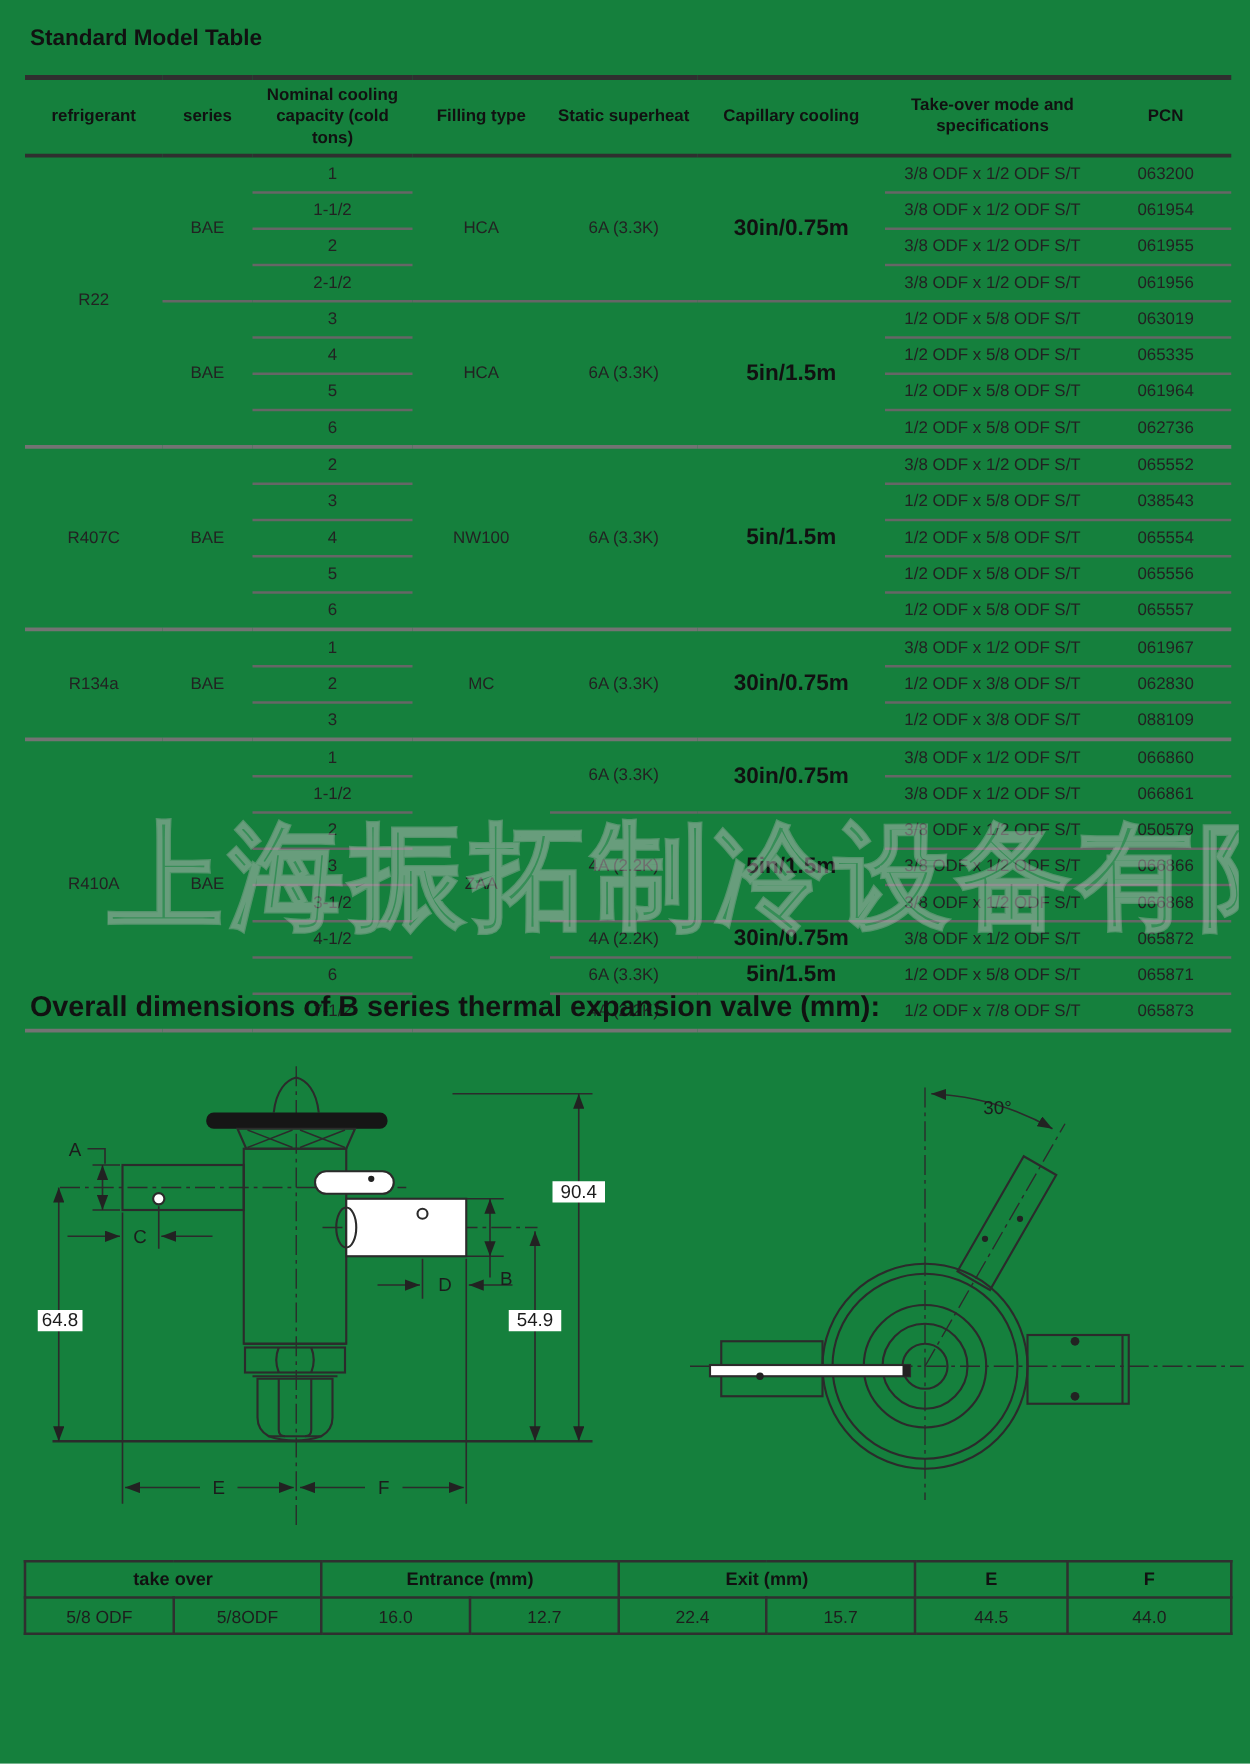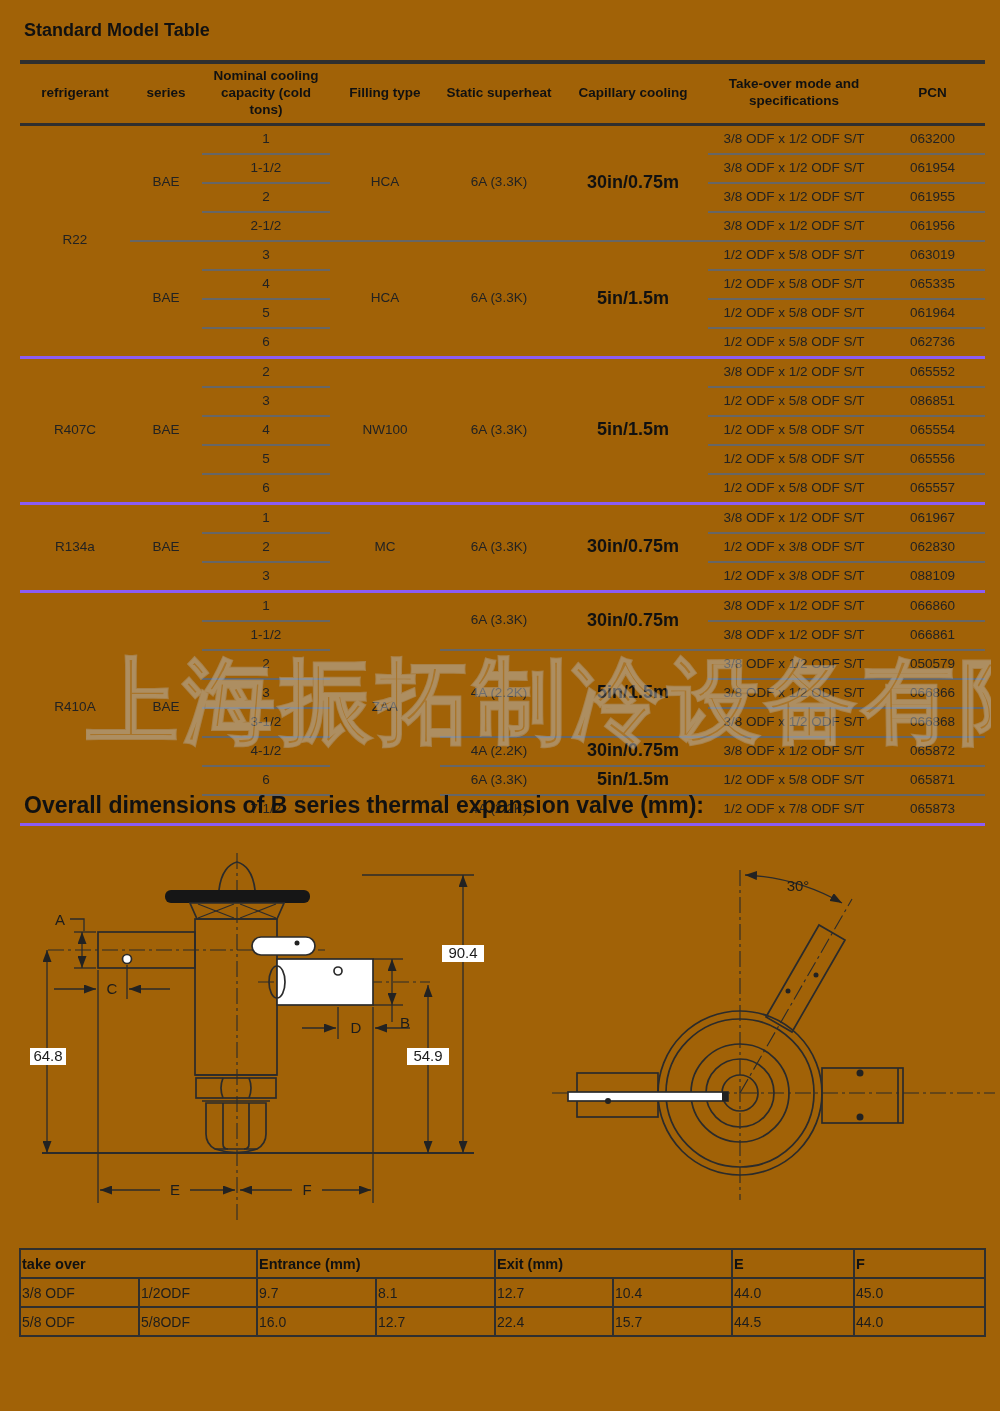--- a/index.html
+++ b/index.html
@@ -1,36 +1,36 @@
 <!DOCTYPE html>
 <html><head>
 <meta charset="utf-8">
 <style>
   html,body{margin:0;padding:0;background:#ffffff;}
   body{font-family:"Liberation Sans","DejaVu Sans",sans-serif;color:#1d1d1d;}
-  .page{position:relative;width:1000px;height:1411px;background:#a16207;overflow:hidden;}
+  .page{position:relative;width:1000px;height:1411px;background:#15803d;overflow:hidden;}
   .sec-title{position:absolute;font-size:18px;font-weight:bold;color:#111;}
   #title1{left:24px;top:20px;}
   #title2{left:24px;top:792px;font-size:23px;}
 
   table{border-collapse:collapse;}
   
   .model{position:absolute;left:20px;top:60px;width:965px;table-layout:fixed;
          border-top:4px solid #2f2f2f;border-bottom:3px solid #2f2f2f;}
   .model th{border-bottom:3px solid #2f2f2f;font-weight:bold;font-size:13.5px;
             padding:4px 2px;height:48px;vertical-align:middle;text-align:center;color:#111;line-height:1.25;}
   .model td{font-size:13.5px;text-align:center;vertical-align:middle;height:27px;
             padding:0 2px;color:#222;line-height:1.1;}
   .model td.bold{font-weight:bold;font-size:18px;color:#111;}
-  .model td.hb{border-bottom:3px solid #8b5cf6;}
+  .model td.hb{border-bottom:3px solid #737373;}
   .model td.lb{border-bottom:2px solid #666;}
 
   
   .spec{position:absolute;left:19px;top:1248px;width:965px;table-layout:fixed;border:2.5px solid #2f2f2f;}
-  .spec th,.spec td{border:2px solid #2f2f2f;text-align:left;vertical-align:middle;}
+  .spec th,.spec td{border:2px solid #2f2f2f;text-align:center;vertical-align:middle;}
   .spec .h1 th{font-size:14.5px;font-weight:bold;height:25px;color:#111;}
   .spec .h2 th{font-size:13px;font-weight:normal;height:28px;color:#222;}
   .spec .h2 th.small{font-size:10.5px;line-height:1.15;}
   .spec td{font-size:14px;height:25px;color:#1d1d1d;}
 
   
   #front-view{position:absolute;left:30px;top:845px;}
   #top-view{position:absolute;left:550px;top:845px;}
   .lbl{font-family:"Liberation Sans",sans-serif;font-size:15px;fill:#1c1c1c;}
 
@@ -126,21 +126,21 @@
           <td class="c-capacity lb">2</td>
           <td class="c-filling hb" rowspan="5">NW100</td>
           <td class="c-superheat hb" rowspan="5">6A (3.3K)</td>
           <td class="c-capillary bold hb" rowspan="5">5in/1.5m</td>
           <td class="c-takeover lb">3/8 ODF x 1/2 ODF S/T</td>
           <td class="c-pcn lb">065552</td>
         </tr>
         <tr>
           <td class="c-capacity lb">3</td>
           <td class="c-takeover lb">1/2 ODF x 5/8 ODF S/T</td>
-          <td class="c-pcn lb">086851</td>
+          <td class="c-pcn lb">038543</td>
         </tr>
         <tr>
           <td class="c-capacity lb">4</td>
           <td class="c-takeover lb">1/2 ODF x 5/8 ODF S/T</td>
           <td class="c-pcn lb">065554</td>
         </tr>
         <tr>
           <td class="c-capacity lb">5</td>
           <td class="c-takeover lb">1/2 ODF x 5/8 ODF S/T</td>
           <td class="c-pcn lb">065556</td>
@@ -373,30 +373,20 @@
       <tr class="h1">
           <th colspan="2">take over</th>
           <th colspan="2">Entrance (mm)</th>
           <th colspan="2">Exit (mm)</th>
           <th colspan="1">E</th>
           <th colspan="1">F</th>
         </tr>
     </thead>
     <tbody>
         <tr>
-          <td>3/8 ODF</td>
-          <td>1/2ODF</td>
-          <td>9.7</td>
-          <td>8.1</td>
-          <td>12.7</td>
-          <td>10.4</td>
-          <td>44.0</td>
-          <td>45.0</td>
-        </tr>
-        <tr>
           <td>5/8 ODF</td>
           <td>5/8ODF</td>
           <td>16.0</td>
           <td>12.7</td>
           <td>22.4</td>
           <td>15.7</td>
           <td>44.5</td>
           <td>44.0</td>
         </tr>
       </tbody>

